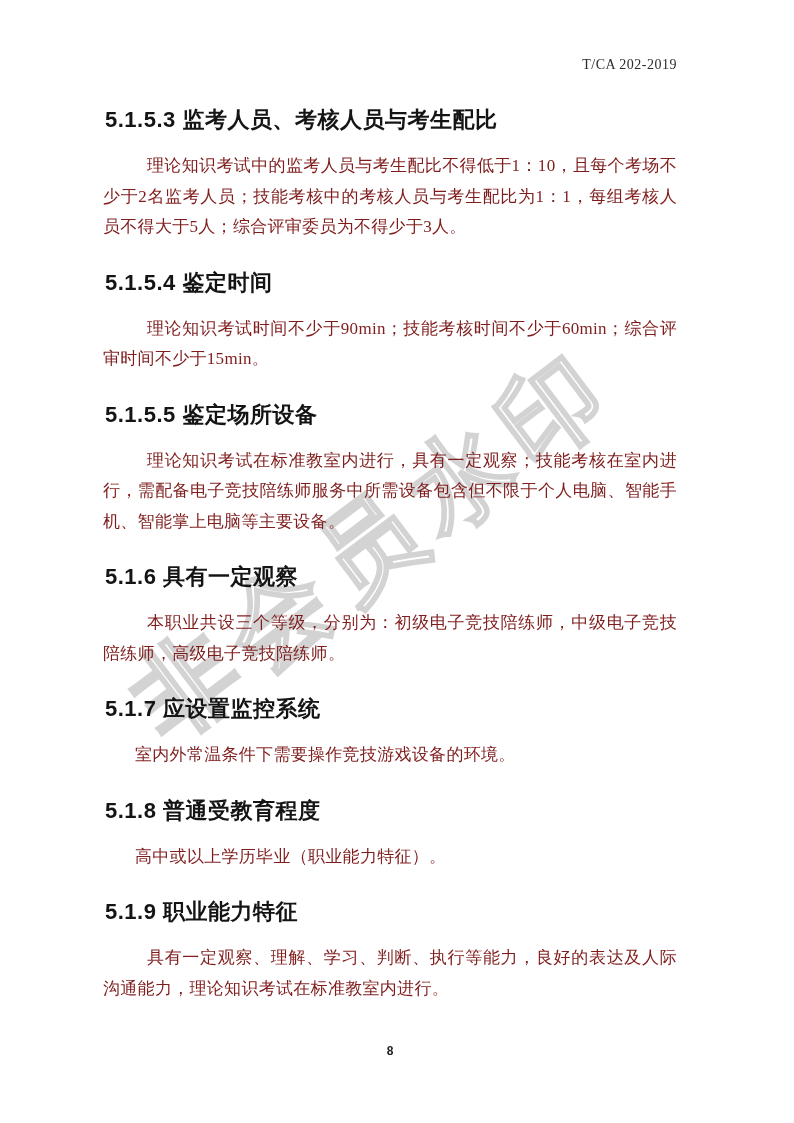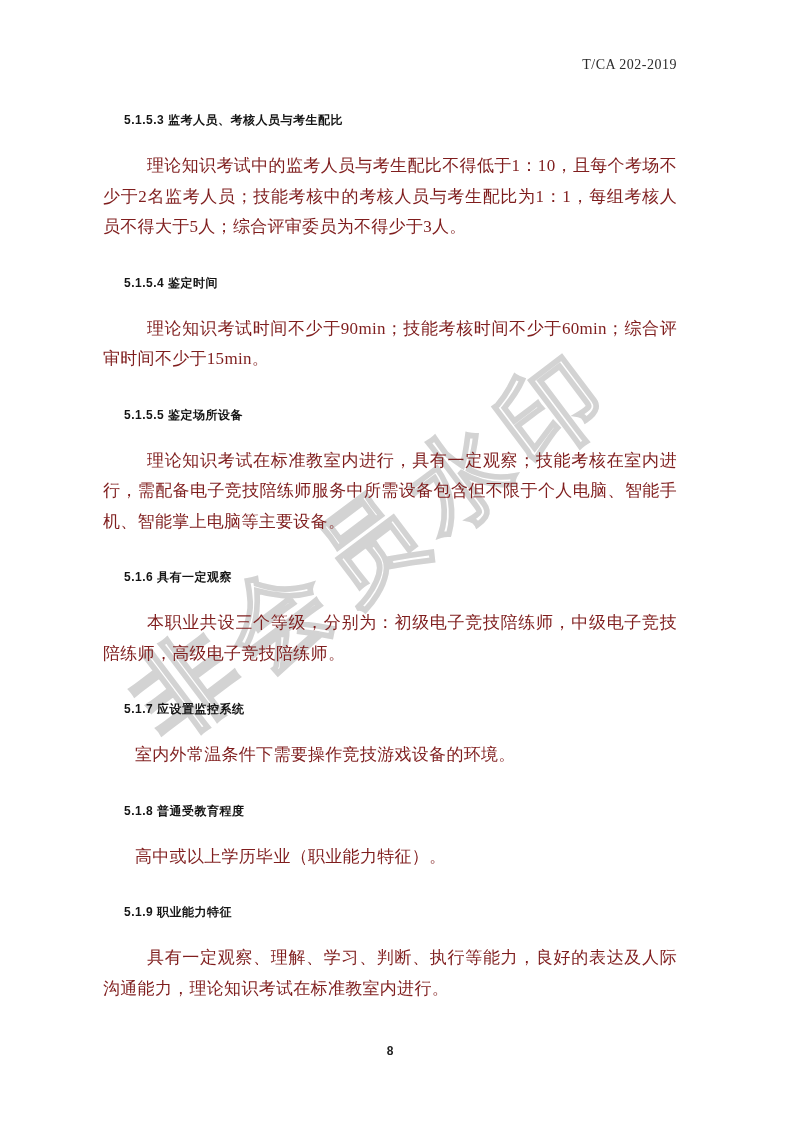--- a/index.html
+++ b/index.html
@@ -23,24 +23,24 @@
     text-align: right;
     font-size: 14px;
     line-height: 30px;
     letter-spacing: 0.5px;
     color: #2b2b2b;
     font-family: "Liberation Serif", "DejaVu Serif", serif;
   }
   h2.sec-heading {
     font-family: "Liberation Sans", "DejaVu Sans", sans-serif;
     font-weight: bold;
-    font-size: 12px;
+    font-size: 22px;
     line-height: 30px;
     color: #141414;
-    margin: 25px 0 16px 21px;
+    margin: 25px 0 16px 2px;
     letter-spacing: 0.5px;
   }
   p.para {
     font-size: 17px;
     line-height: 30.5px;
     text-align: justify;
     text-indent: 44px;
     color: #7f1d1d;
     letter-spacing: 0.3px;
   }

